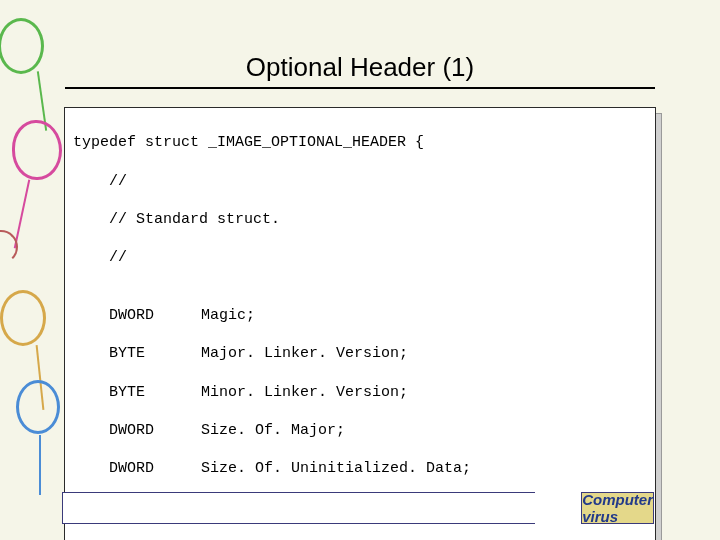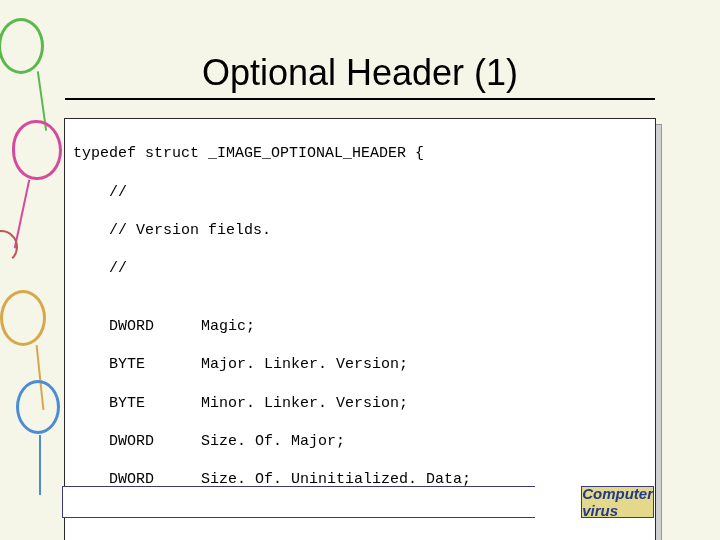--- a/index.html
+++ b/index.html
@@ -40,21 +40,21 @@
     border:2px solid #b85a5a;
     border-radius:50%;
     border-left-color:transparent;
     border-bottom-color:transparent;
   }
 
   .slide-title {
     position: relative;
     z-index: 1;
     font-family: Verdana, Arial, sans-serif;
-    font-size: 36px;
+    font-size: 26px;
     color: #000;
     text-align: center;
     padding-top: 52px;
     padding-bottom: 10px;
   }
   .title-underline {
     width: 590px;
     height: 2px;
     background: #000;
     margin: 4px auto 0;
@@ -85,21 +85,21 @@
     line-height: 1.28;
     color: #000;
     white-space: pre;
   }
   .code-line { display: block; }
   .field-row .col-type { display: inline-block; width: 74px; }
 
   .footer-bar {
     position: absolute;
     left: 62px;
-    bottom: 22px;
+    bottom: 16px;
     width: 592px;
     height: 32px;
     display: flex;
     z-index: 1;
     gap: 46px;
   }
   .footer-left {
     flex: 380 0 0;
     border: 1.5px solid #3a3a7a;
     border-right: none;
@@ -134,21 +134,21 @@
   <span>Optional Header (1)</span>
   <div class="title-underline"></div>
 </div>
 
 <div class="codebox-wrap">
   <div class="codebox-shadow"></div>
   <div class="codebox">
     <div class="code">
 <span class="code-line">typedef struct _IMAGE_OPTIONAL_HEADER {</span>
 <span class="code-line">    //</span>
-<span class="code-line">    // Version fields.</span>
+<span class="code-line">    // Standard struct.</span>
 <span class="code-line">    //</span>
 <span class="code-line"></span>
 <span class="code-line field-row">    <span class="col-type">DWORD</span>  <span>Magic;</span></span>
 <span class="code-line field-row">    <span class="col-type">BYTE</span>  <span>Major. Linker. Version;</span></span>
 <span class="code-line field-row">    <span class="col-type">BYTE</span>  <span>Minor. Linker. Version;</span></span>
 <span class="code-line field-row">    <span class="col-type">DWORD</span>  <span>Size. Of. Major;</span></span>
 <span class="code-line field-row">    <span class="col-type">DWORD</span>  <span>Size. Of. Uninitialized. Data;</span></span>
 
 
 

